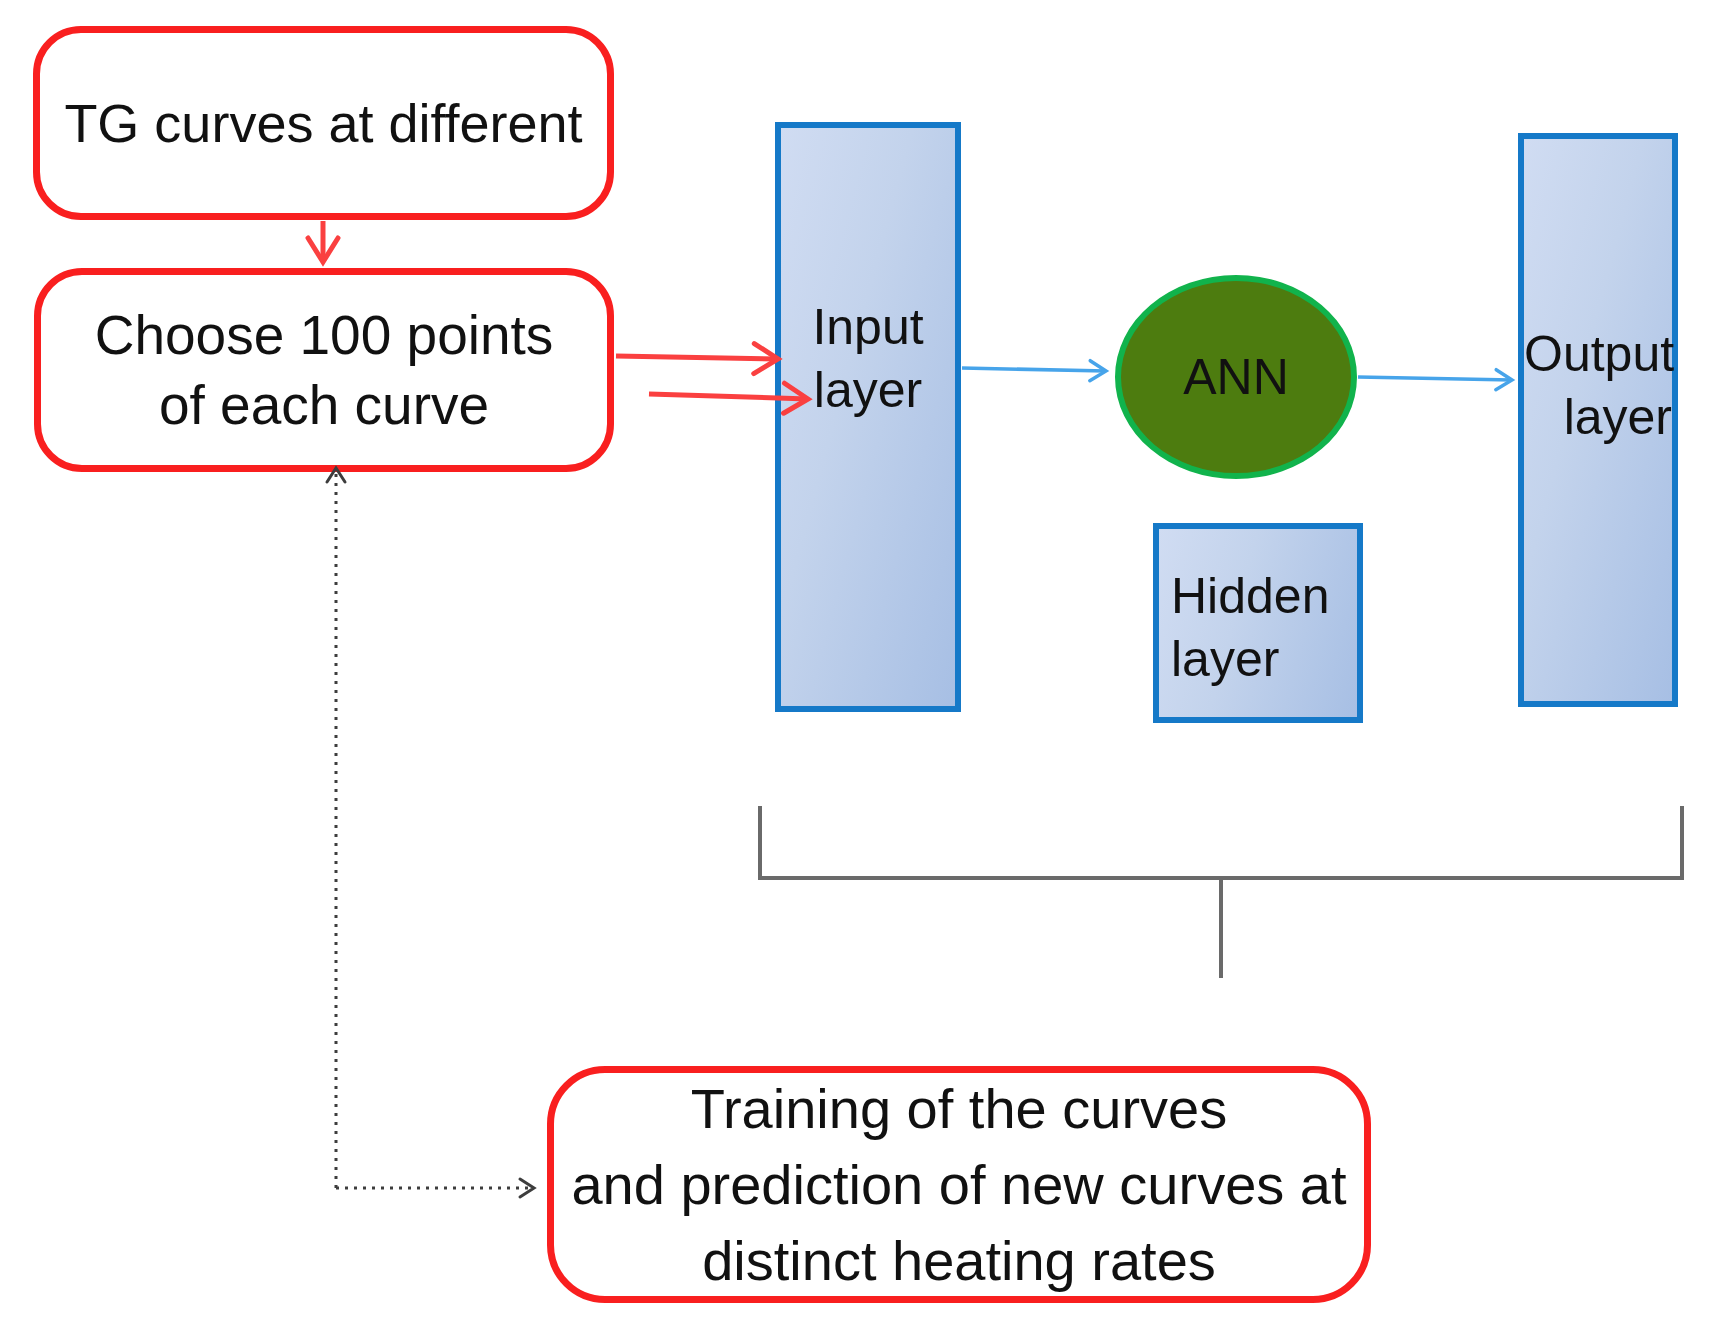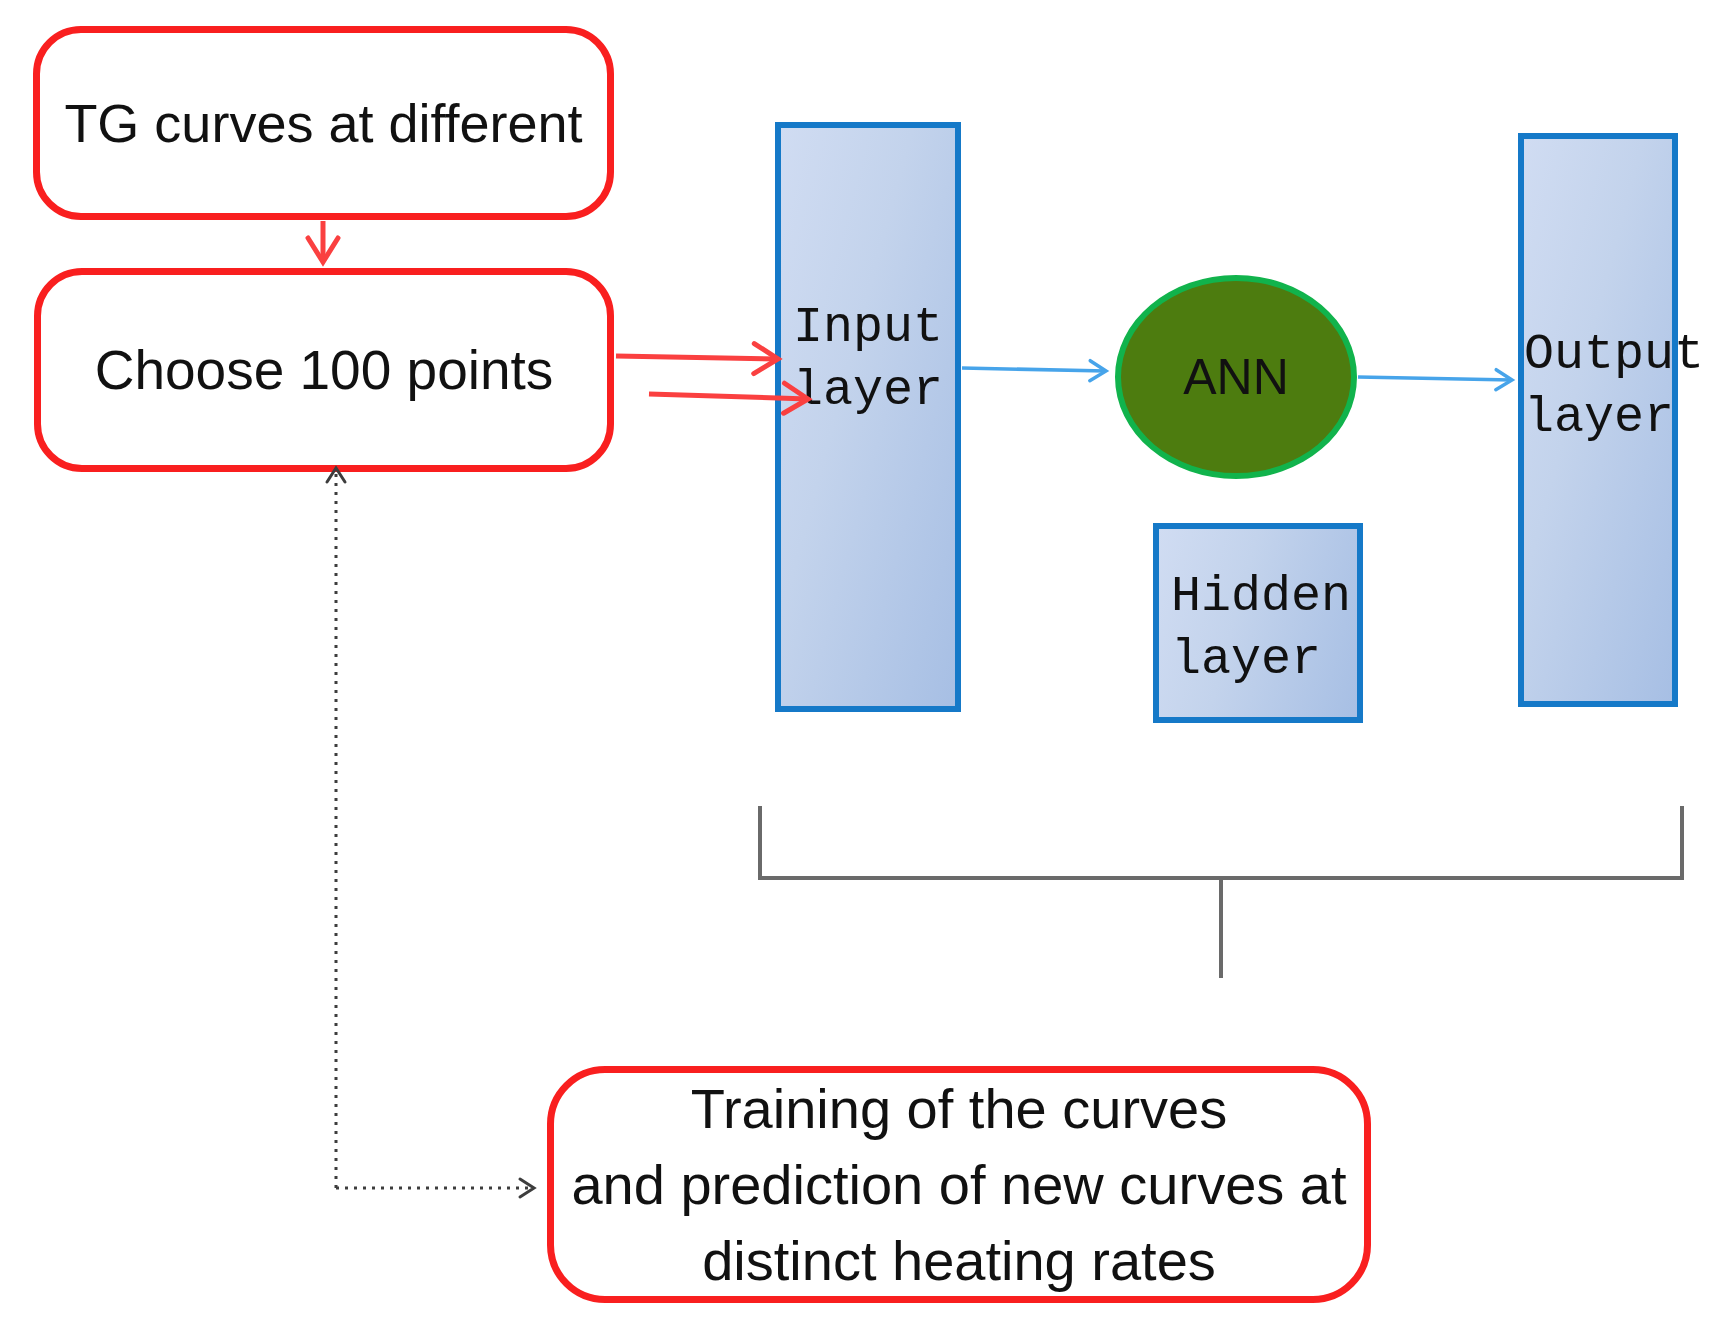--- a/index.html
+++ b/index.html
@@ -35,21 +35,20 @@
 
   
   .bbox {
     position: absolute;
     box-sizing: border-box;
     border: 6px solid #1579c8;
     background: linear-gradient(105deg, #d0dcf2 0%, #c3d3ec 40%, #a7bfe4 100%);
     z-index: 2;
     font-size: 50px;
     line-height: 63px;
-    font-family: Liberation Mono, monospace;
   }
   #box-input  { left: 775px;  top: 122px; width: 186px; height: 590px; text-align: center; padding-top: 168px; }
   #box-hidden { left: 1153px; top: 523px; width: 210px; height: 200px; text-align: left;  padding-top: 36px; padding-left: 12px; }
   #box-output { left: 1518px; top: 133px; width: 160px; height: 574px; text-align: right;  padding-top: 184px; }
 
   
   #ann-circle {
     position: absolute;
     left: 1115px; top: 275px;
     width: 242px; height: 204px;
@@ -78,20 +77,21 @@
 <body>
 
 <div class="canvas">
 
   <div class="rbox" id="box-tg">
     <div class="line">TG curves at different</div>
   </div>
 
   <div class="rbox" id="box-choose">
     <div class="line">Choose 100 points</div>
+    <div class="line">of each curve</div>
   </div>
 
   <div class="rbox" id="box-train">
     <div class="line">Training of the curves</div>
     <div class="line">and prediction of new curves at</div>
     <div class="line">distinct heating rates</div>
   </div>
 
   <div class="bbox" id="box-input">
     <div>Input</div>

